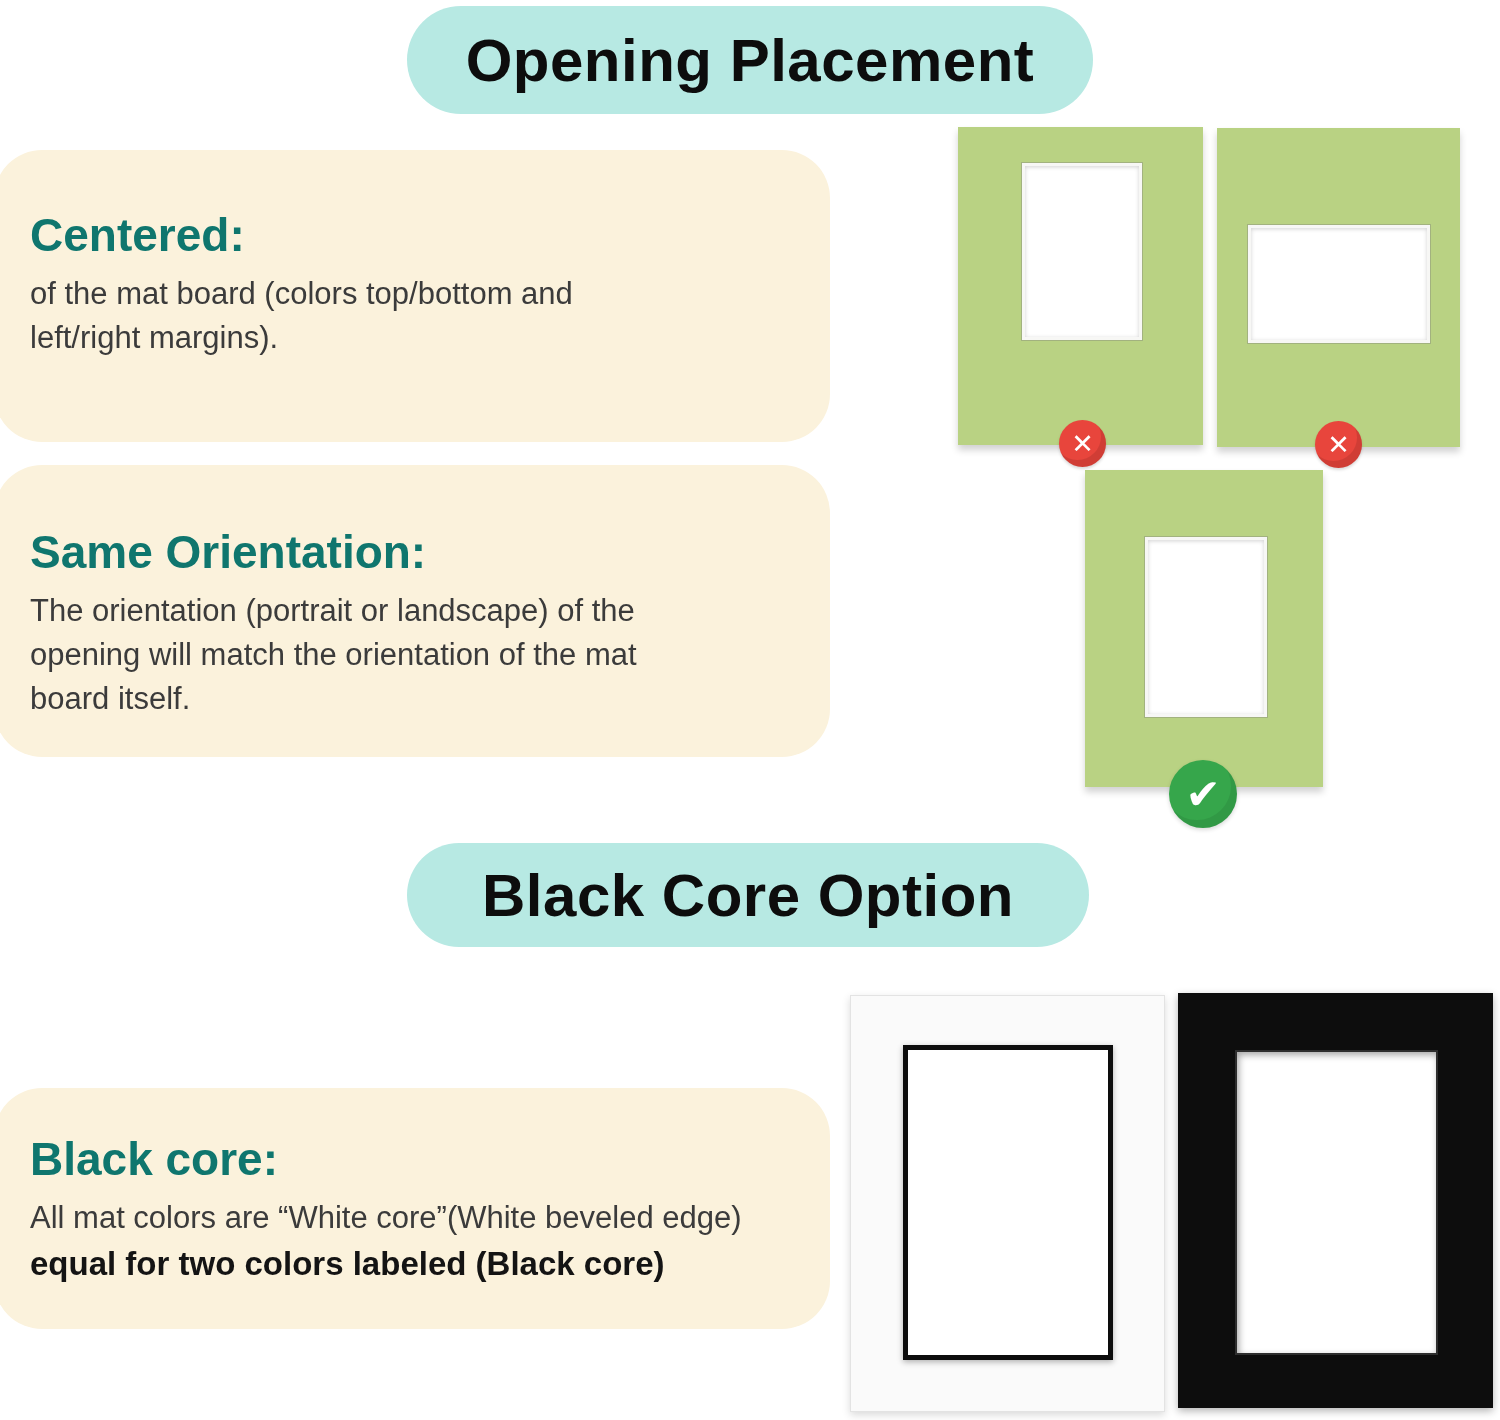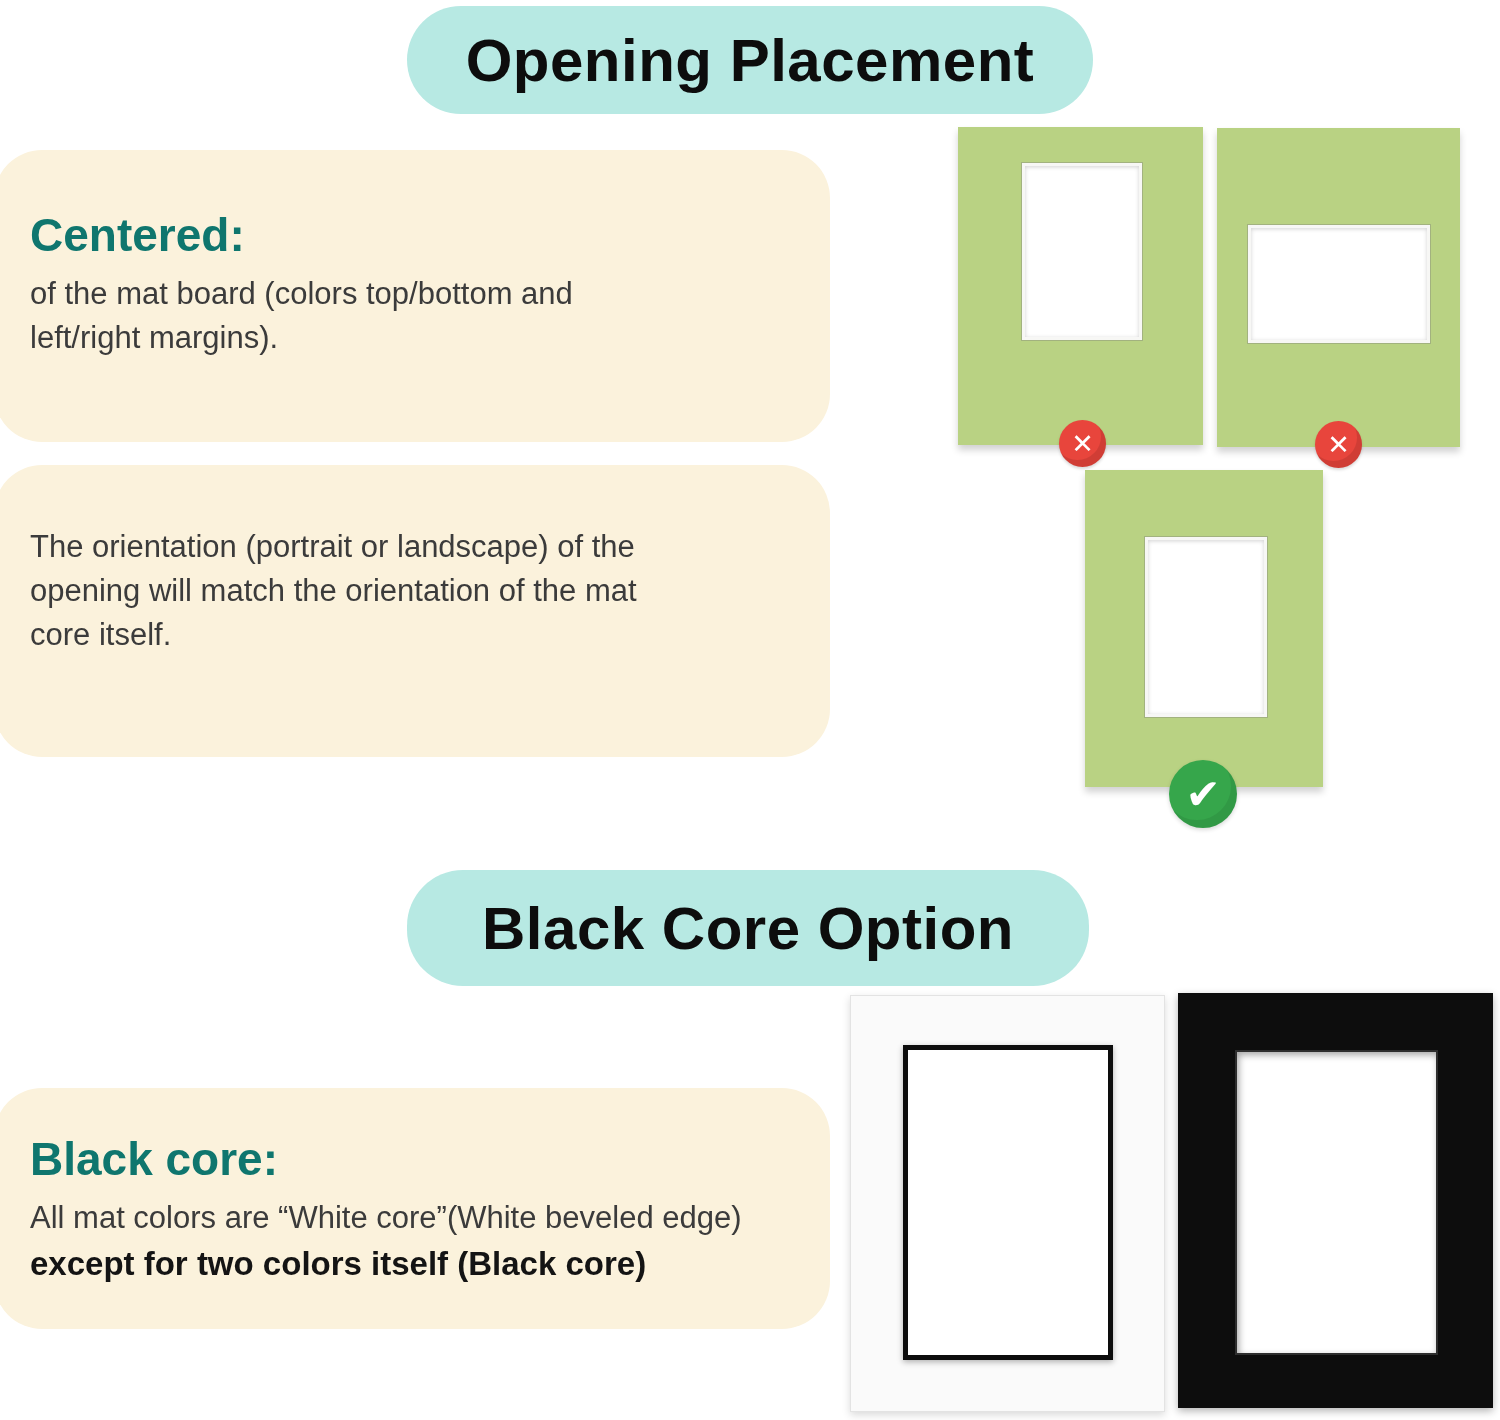--- a/index.html
+++ b/index.html
@@ -9,21 +9,21 @@
     font-family:"Liberation Sans", sans-serif;
   }
 
   
   .pill {
     position:absolute; background:#b7e9e3; border-radius:56px;
     display:flex; align-items:center; justify-content:center;
     font-weight:bold; font-size:60px; color:#0d0d0d; letter-spacing:0.5px;
   }
   .pill-opening   { left:407px; top:6px;   width:686px; height:108px; }
-  .pill-blackcore { left:407px; top:843px; width:682px; height:116px;margin-top:27px; }
+  .pill-blackcore { left:407px; top:843px; width:682px; height:104px; }
 
   
   .card {
     position:absolute; left:-6px; width:836px; box-sizing:border-box;
     background:#fbf2dc; border-radius:48px;
     padding-left:36px; padding-right:20px;
   }
   .card-centered    { top:150px; height:292px; padding-top:58px; }
   .card-orientation { top:465px; height:292px; padding-top:60px; }
   .card-blackcore   { top:1088px; height:241px; padding-top:44px; }
@@ -100,23 +100,24 @@
 
   <div class="pill pill-opening">Opening Placement</div>
 
   <section class="card card-centered">
     <h2>Centered:</h2>
     <div class="line">of the mat board (colors top/bottom and</div>
     <div class="line">left/right margins).</div>
   </section>
 
   <section class="card card-orientation">
+    <h2>Same Orientation:</h2>
     <div class="line">The orientation (portrait or landscape) of the</div>
     <div class="line">opening will match the orientation of the mat</div>
-    <div class="line">core itself.</div>
+    <div class="line">board itself.</div>
   </section>
 
   <div class="mat-green mat-1">
     <div class="opening"></div>
   </div>
   <div class="mat-green mat-2">
     <div class="opening"></div>
   </div>
   <div class="mat-green mat-3">
     <div class="opening"></div>
@@ -130,21 +131,21 @@
   </div>
   <div class="mark mark-check mark-check-1">
     <span>✔</span>
   </div>
 
   <div class="pill pill-blackcore">Black Core Option</div>
 
   <section class="card card-blackcore">
     <h2>Black core:</h2>
     <div class="line">All mat colors are “White core”(White beveled edge)</div>
-    <div class="line-bold">except for two colors itself (Black core)</div>
+    <div class="line-bold">equal for two colors labeled (Black core)</div>
   </section>
 
   <div class="mat-white">
     <div class="opening-blackcore"></div>
   </div>
   <div class="mat-black">
     <div class="opening-whitecore"></div>
   </div>
 
 </div>

